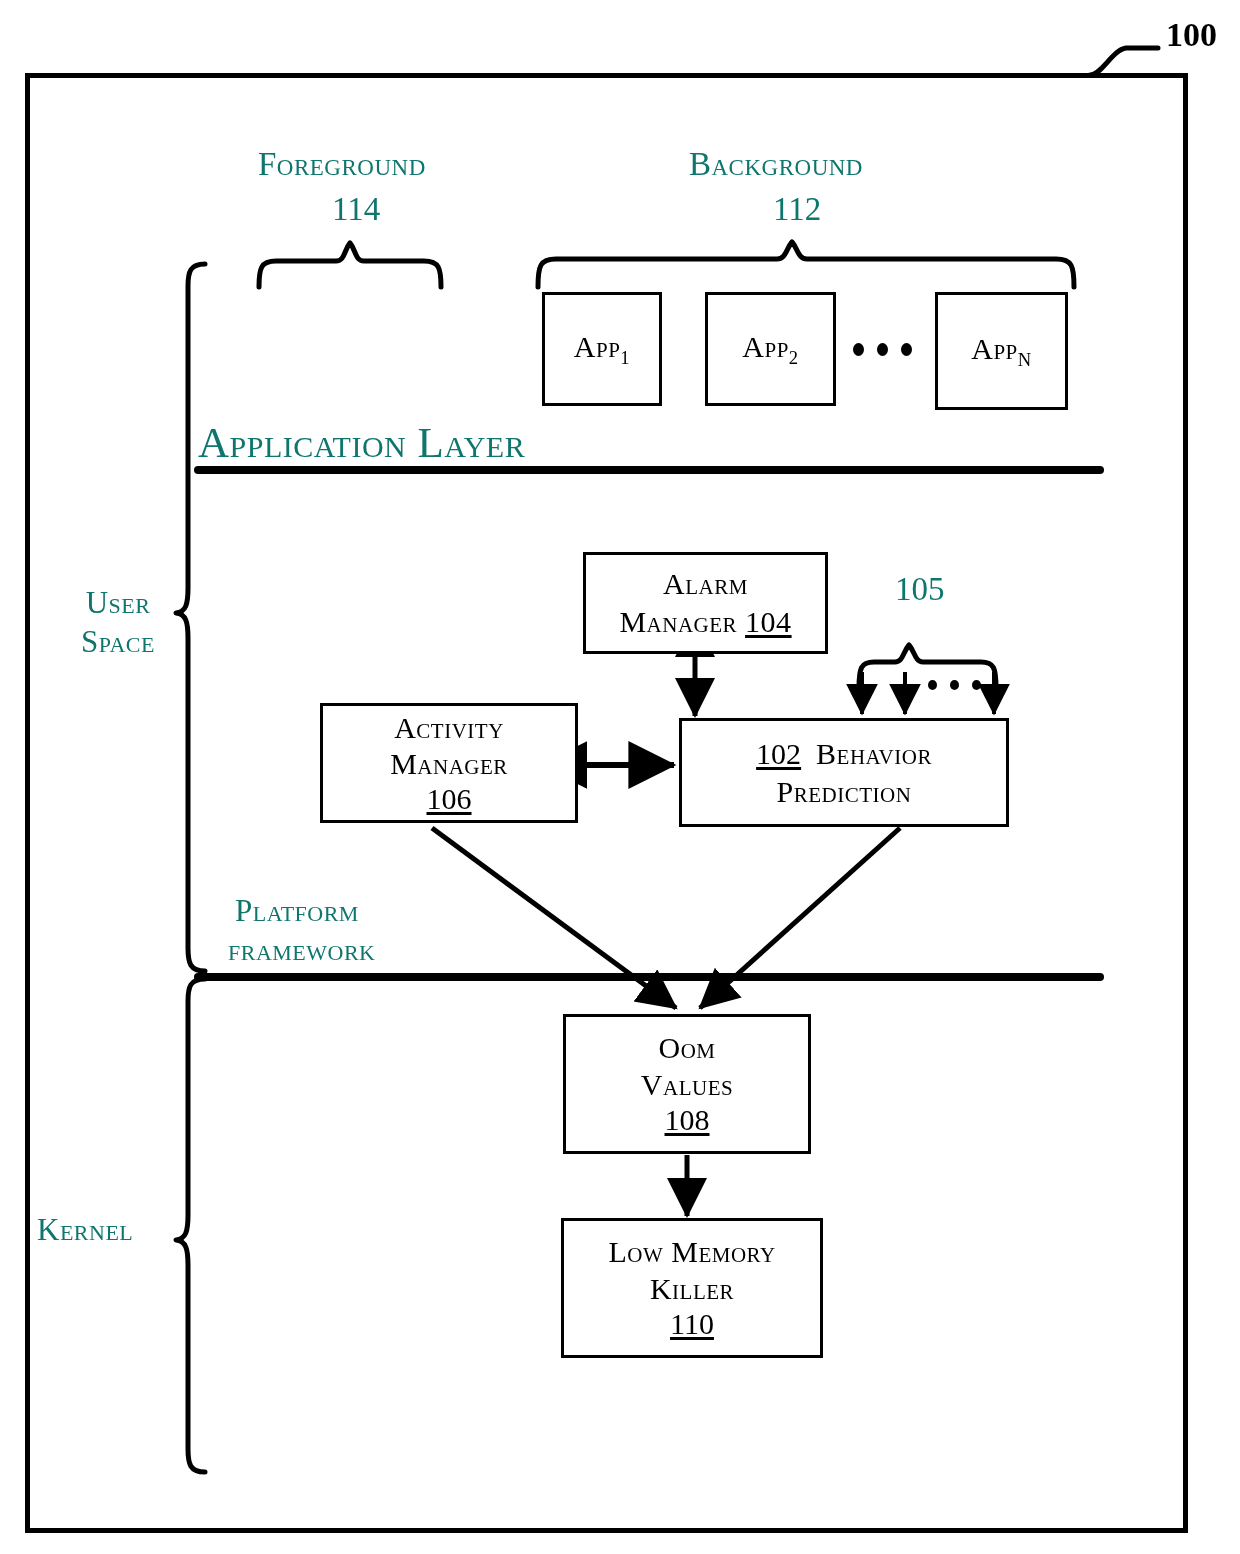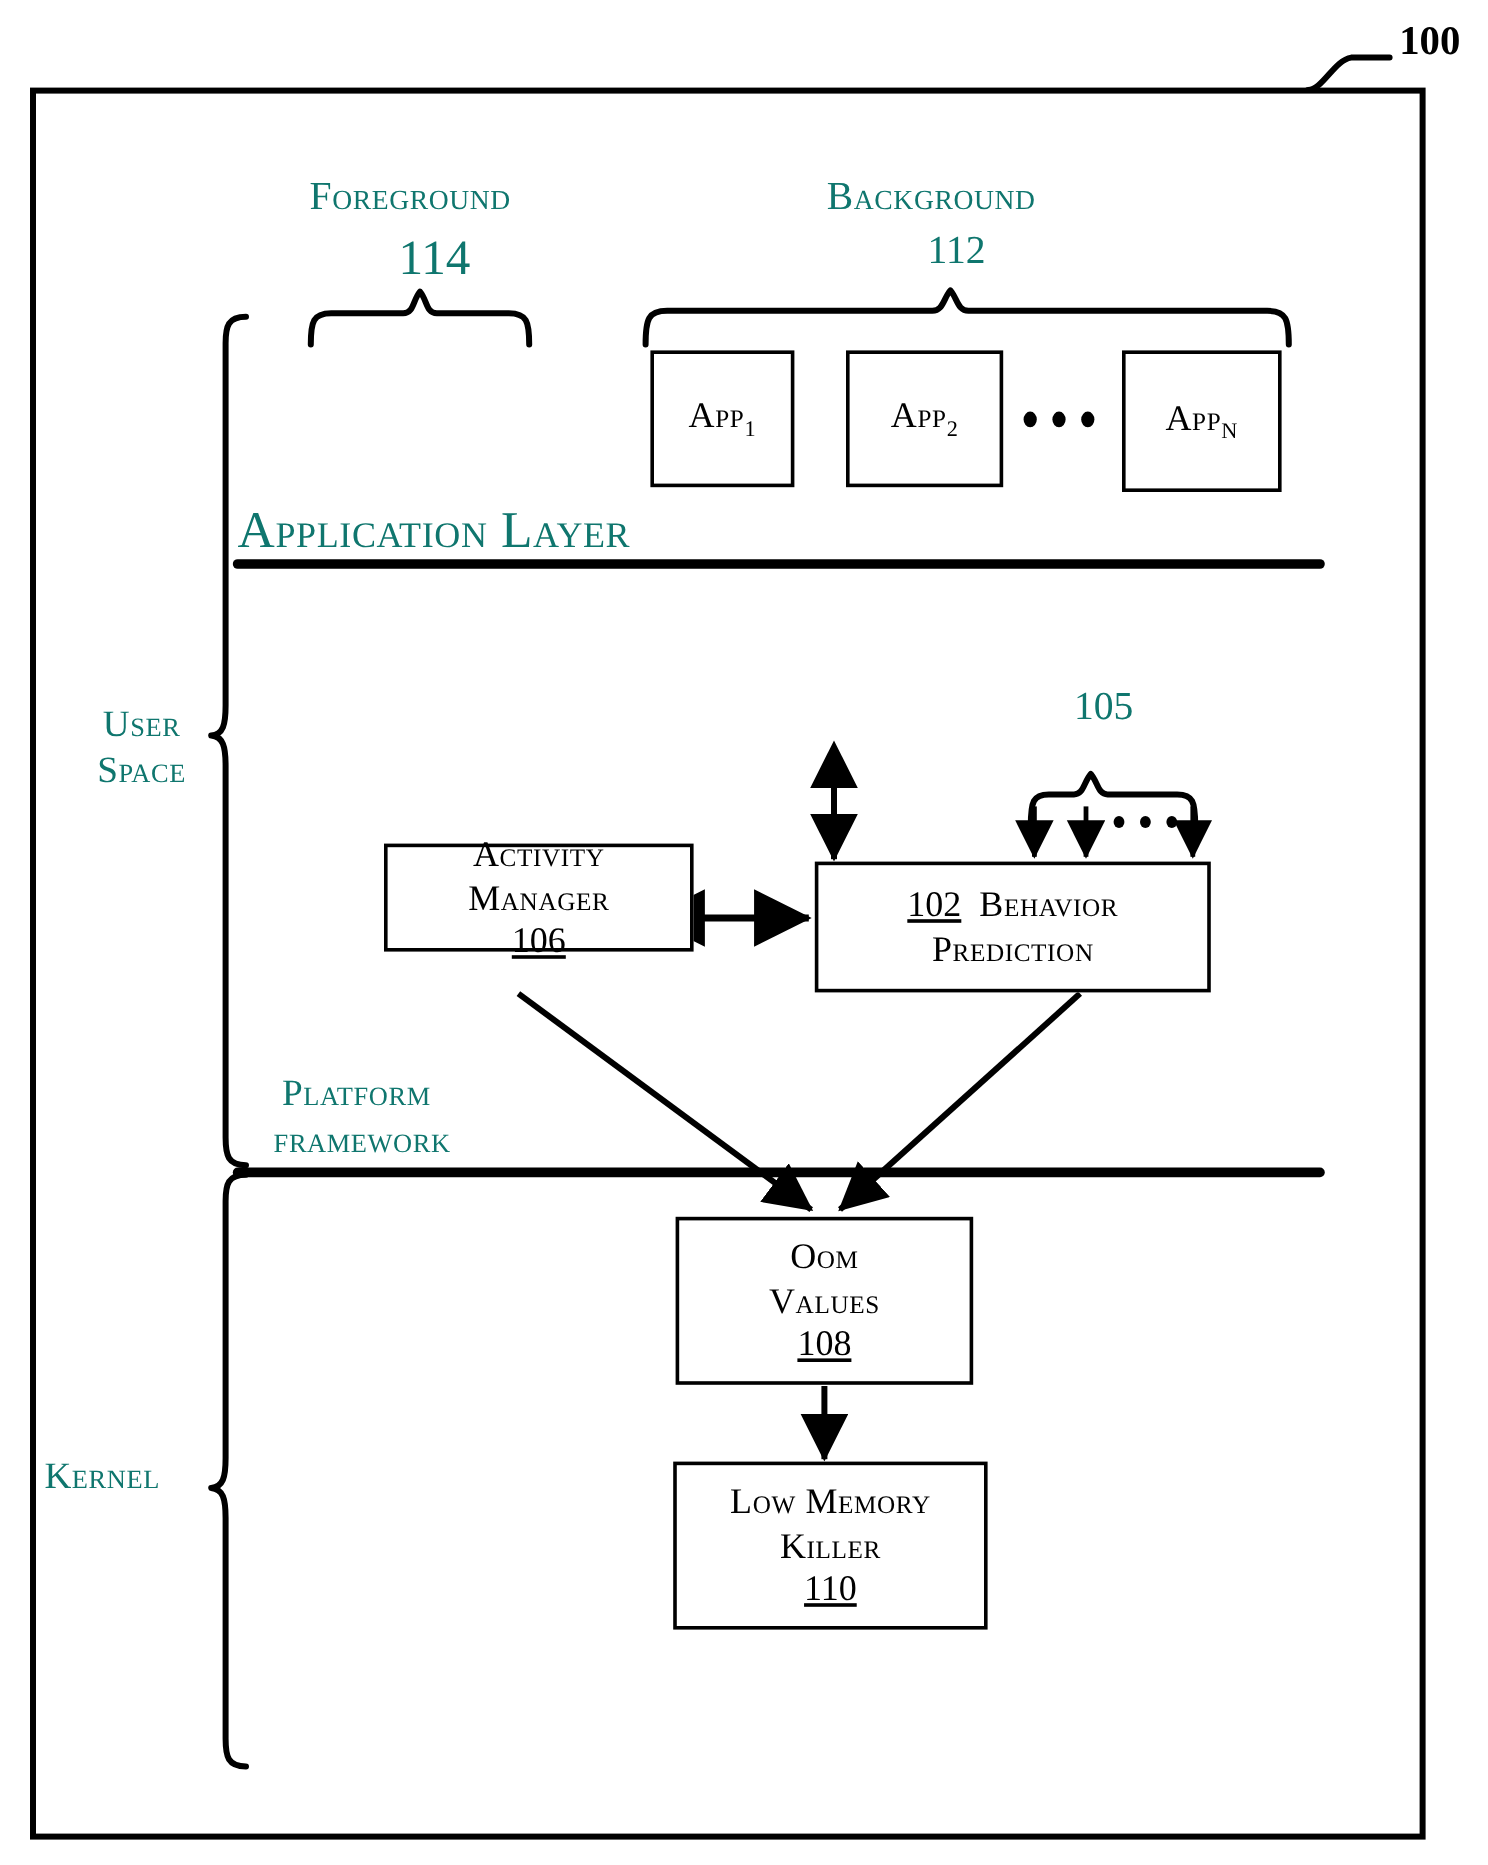--- a/index.html
+++ b/index.html
@@ -139,21 +139,21 @@
 
     <line x1="432" y1="828" x2="676" y2="1008" stroke="#000" stroke-width="5" marker-end="url(#arrowFilled)"></line>
     <line x1="900" y1="828" x2="700" y2="1008" stroke="#000" stroke-width="5" marker-end="url(#arrowFilled)"></line>
 
     <line x1="687" y1="1155" x2="687" y2="1216" stroke="#000" stroke-width="5" marker-end="url(#arrowFilled)"></line>
   </svg>
 
   <div id="fignum" style="left:1166px; top:16px;">100</div>
 
   <div class="lbl sc" style="left:258px; top:147px; font-size:33px;">Foreground</div>
-  <div class="lbl" style="left:332px; top:192px; font-size:41px;">114</div>
+  <div class="lbl" style="left:332px; top:192px; font-size:33px;">114</div>
 
   <div class="lbl sc" style="left:689px; top:147px; font-size:33px;">Background</div>
   <div class="lbl" style="left:773px; top:192px; font-size:33px;">112</div>
 
 
   <div class="box" style="left:542px; top:292px; width:120px; height:114px; font-size:30px;">
     <span class="line sc"><span>App</span><sub style="font-size:0.62em;">1</sub></span>
   </div>
 
   <div class="box" style="left:705px; top:292px; width:131px; height:114px; font-size:30px;">
@@ -170,30 +170,34 @@
     <span class="line sc"><span>App</span><sub style="font-size:0.62em;">N</sub></span>
   </div>
 
   <div class="lbl sc" style="left:198px; top:420px; font-size:43px;">Application Layer</div>
 
   <div class="lbl sc" style="left:63px; top:586px; font-size:31px; text-align:center; width:110px;">User</div>
   <div class="lbl sc" style="left:63px; top:625px; font-size:31px; text-align:center; width:110px;">Space</div>
 
   <div class="lbl sc" style="left:37px; top:1213px; font-size:31px;">Kernel</div>
 
+  <div class="box" style="left:583px; top:552px; width:245px; height:102px; font-size:30px;">
+    <span class="line sc">Alarm</span>
+    <span class="line sc" style="margin-top:4px;"><span>Manager</span> <span class="u num-plain">104</span></span>
+  </div>
 
   <div class="lbl" style="left:895px; top:572px; font-size:33px;">105</div>
 
   <div class="dots small" style="left:928px; top:680px;">
     <i></i>
       <i></i>
       <i></i>
   </div>
 
-  <div class="box" style="left:320px; top:703px; width:258px; height:90px; font-size:30px;">
+  <div class="box" style="left:320px; top:703px; width:258px; height:120px; font-size:30px;">
     <span class="line sc">Activity</span>
     <span class="line sc" style="margin-top:2px;">Manager</span>
     <span class="line u num-plain" style="margin-top:1px;">106</span>
   </div>
 
   <div class="box" style="left:679px; top:718px; width:330px; height:109px; font-size:30px; justify-content:center;">
     <span class="line"><span class="u num-plain">102</span>&nbsp;&nbsp;<span class="sc">Behavior</span></span>
     <span class="line sc" style="margin-top:4px;">Prediction</span>
   </div>
 

